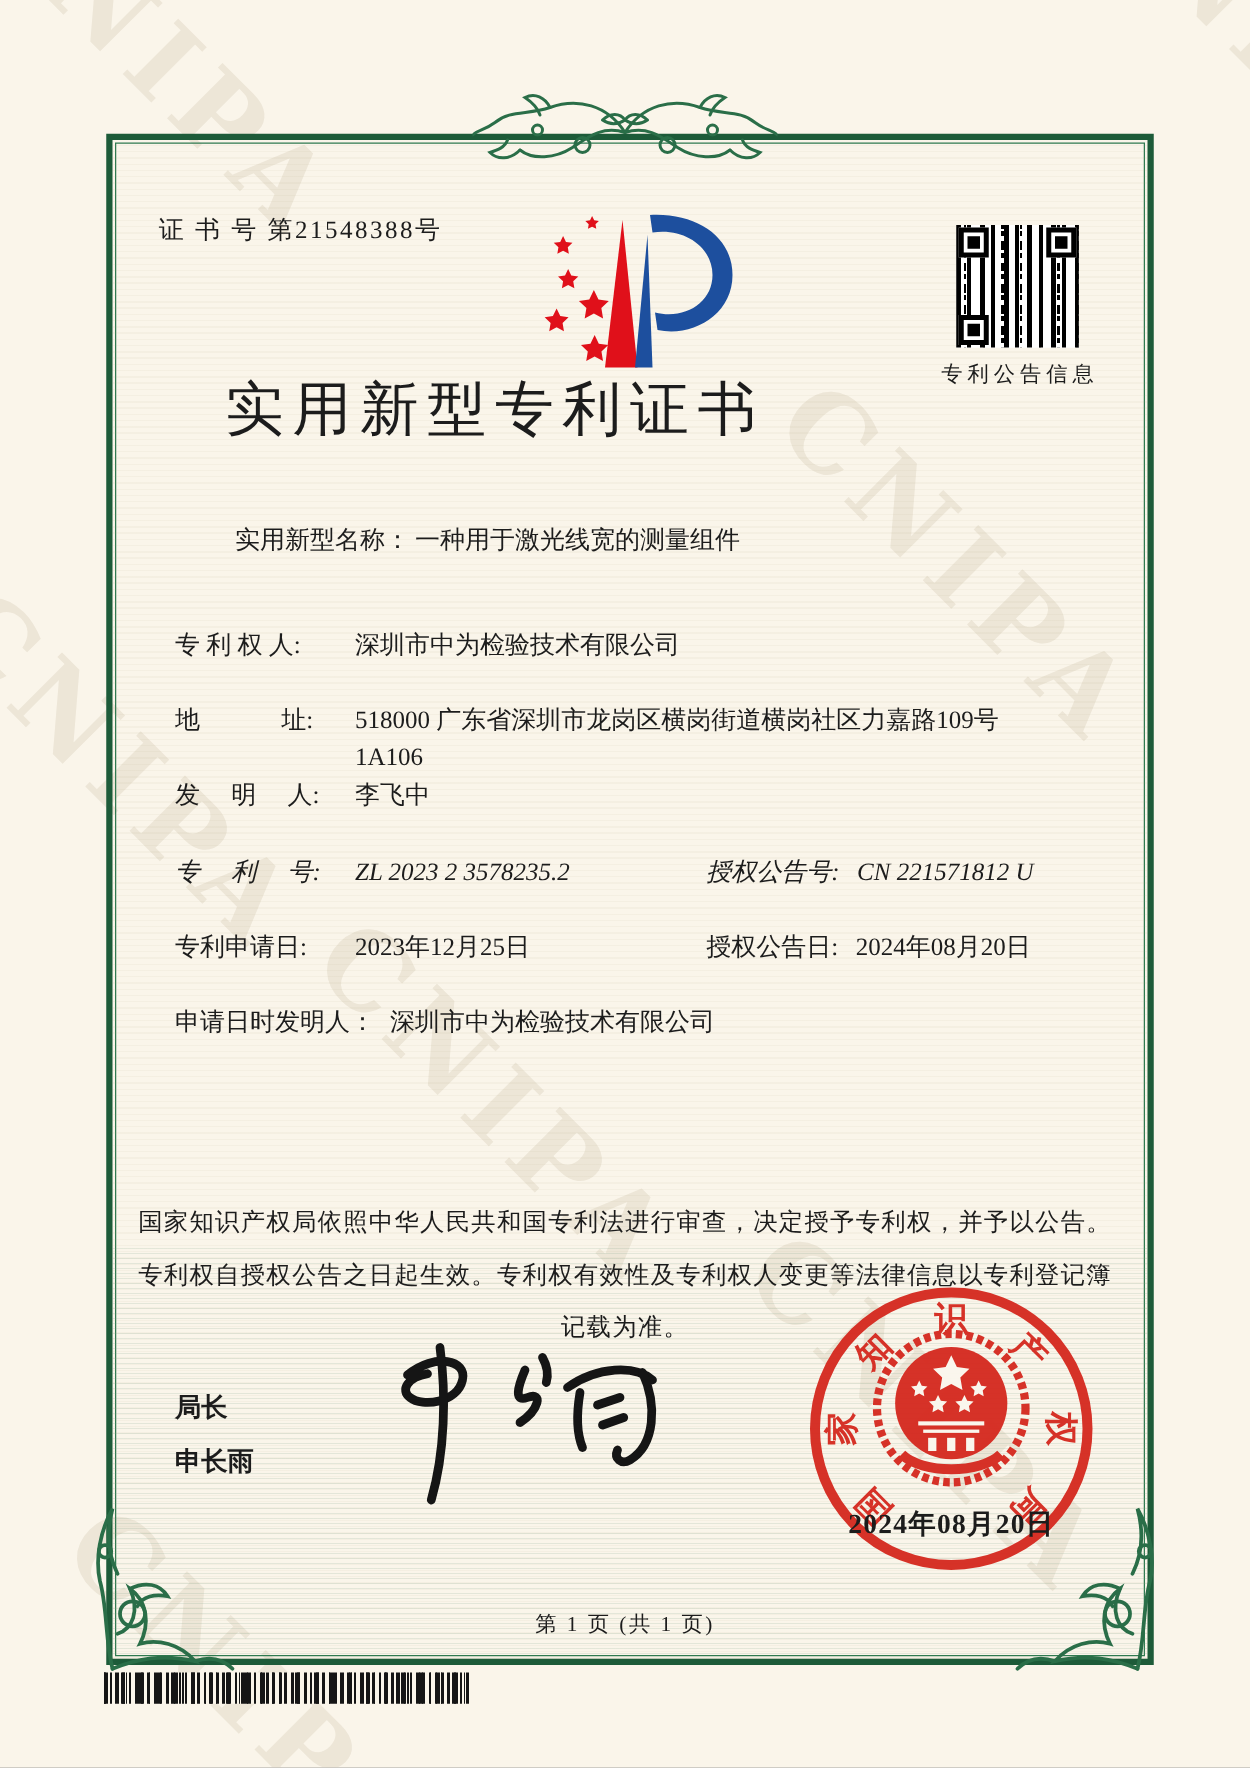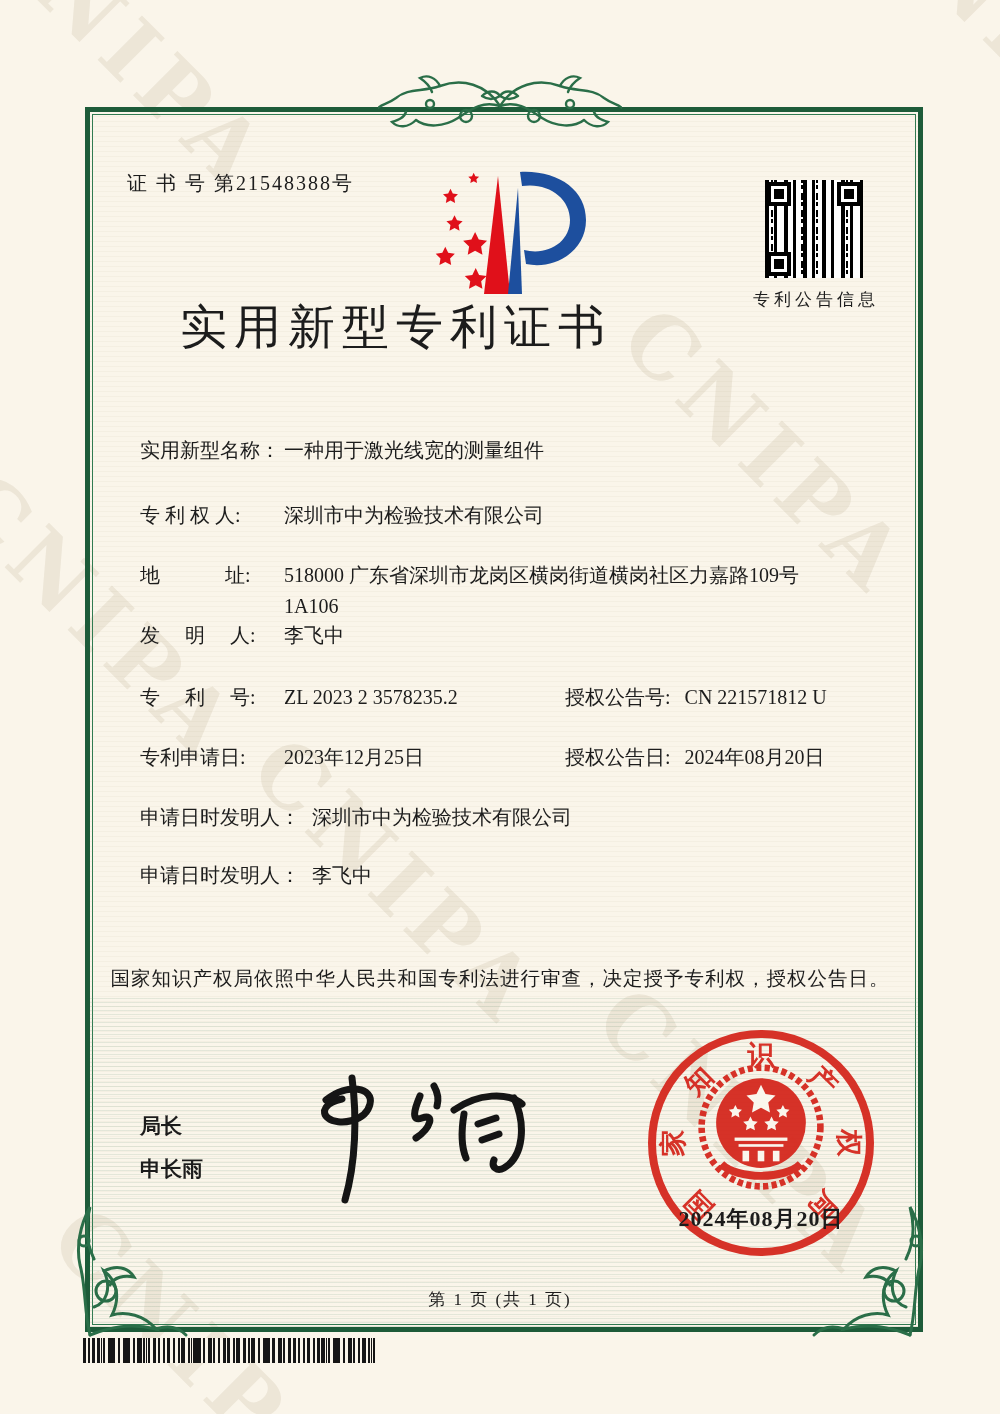--- a/index.html
+++ b/index.html
@@ -187,57 +187,55 @@
     <div class="qr">
       <div class="finder tl"></div>
       <div class="finder tr"></div>
       <div class="finder bl"></div>
     </div>
     <div class="qr-label">专利公告信息</div>
   </div>
 
   <div class="title">实用新型专利证书</div>
 
-  <div class="row" style="top:437px;">
+  <div class="row" style="top:418px;margin-left:48px;">
     <span class="lbl"><span>实用新型名称</span><span>：</span></span><span class="val">一种用于激光线宽的测量组件</span>
   </div>
 
   <div class="row" style="top:502px;font-family:Liberation Serif, serif;">
     <span class="lbl"><span>专 利 权 人</span><span>:</span></span><span class="val">深圳市中为检验技术有限公司</span>
   </div>
 
   <div class="row" style="top:562px;">
     <span class="lbl"><span>地　　　 址</span><span>:</span></span><span class="val">518000 广东省深圳市龙岗区横岗街道横岗社区力嘉路109号</span>
     <span class="val2">1A106</span>
   </div>
 
   <div class="row" style="top:622px;">
     <span class="lbl"><span>发　 明　 人</span><span>:</span></span><span class="val">李飞中</span>
   </div>
 
-  <div class="row" style="top:684px;">
+  <div class="row" style="top:684px;font-style:italic;">
     <span class="lbl"><span>专　 利　 号</span><span>:</span></span><span class="val">ZL 2023 2 3578235.2</span>
     <span class="col-r"><span class="lbl2"><span>授权公告号</span><span>:</span></span><span class="val">CN 221571812 U</span></span>
   </div>
 
   <div class="row" style="top:744px;">
     <span class="lbl"><span>专利申请日</span><span>:</span></span><span class="val">2023年12月25日</span>
     <span class="col-r"><span class="lbl2"><span>授权公告日</span><span>:</span></span><span class="val">2024年08月20日</span></span>
   </div>
 
   <div class="row" style="top:804px;">
     <span class="lbl" style="width:160px;"><span>申请日时发明人</span><span>：</span></span><span class="val">深圳市中为检验技术有限公司</span>
   </div>
 
-  <div class="row" style="top:862px;">
-    <span class="lbl" style="width:160px;"><span>申请日时发明人</span><span>：</span></span><span class="val">李飞中</span>
-  </div>
 
   <div class="statement">
-    <div>国家知识产权局依照中华人民共和国专利法进行审查，决定授予专利权，授权公告日。</div>
+    <div>国家知识产权局依照中华人民共和国专利法进行审查，决定授予专利权，并予以公告。</div>
+    <div>专利权自授权公告之日起生效。专利权有效性及专利权人变更等法律信息以专利登记簿记载为准。</div>
   </div>
 
   <div class="director">局长</div>
   <div class="director-name">申长雨</div>
   <div class="signature">
     <svg width="280" height="140" viewBox="0 0 280 140">
       <g fill="none" stroke="#151515" stroke-width="7" stroke-linecap="round" stroke-linejoin="round">
         <path d="M58,32 C80,14 106,20 102,36 C98,54 70,58 60,50 C52,44 58,34 74,31"></path>
         <path d="M84,10 C89,48 88,94 77,132"></path>
         <path d="M152,28 C146,42 143,54 154,50 C167,45 163,60 148,70"></path>

